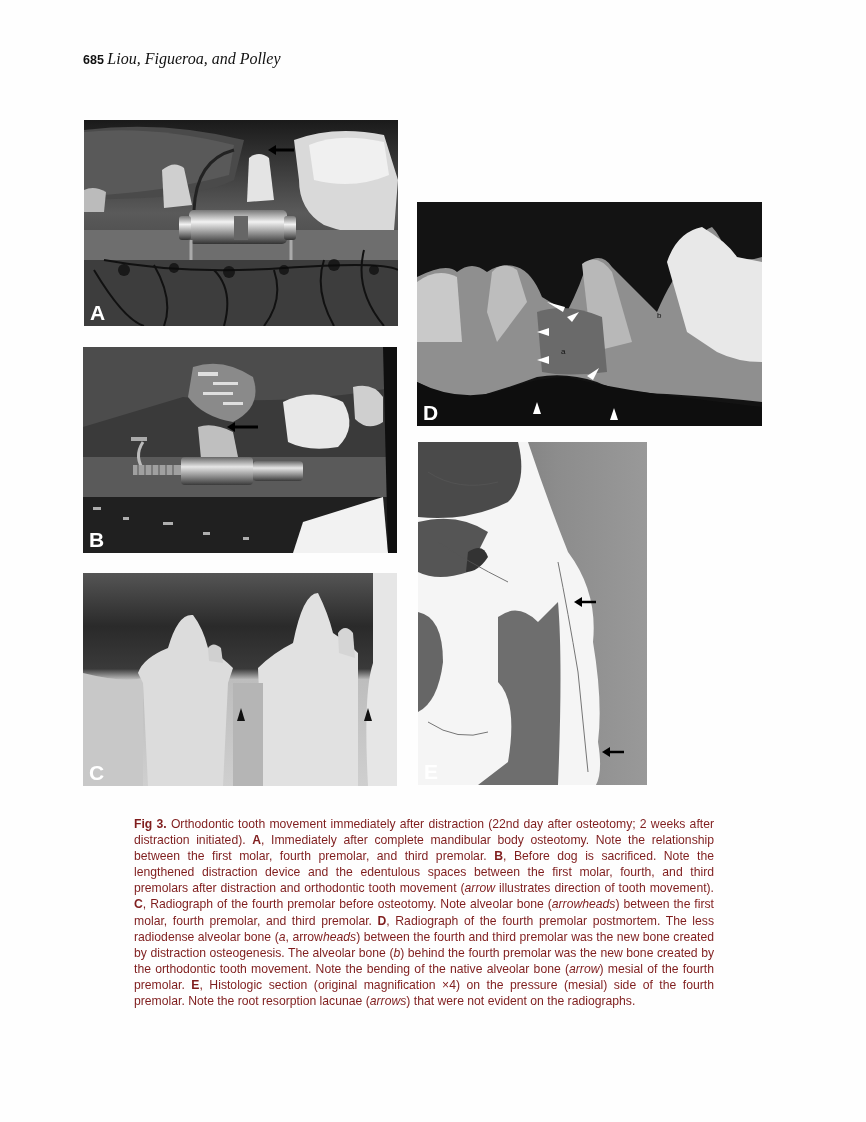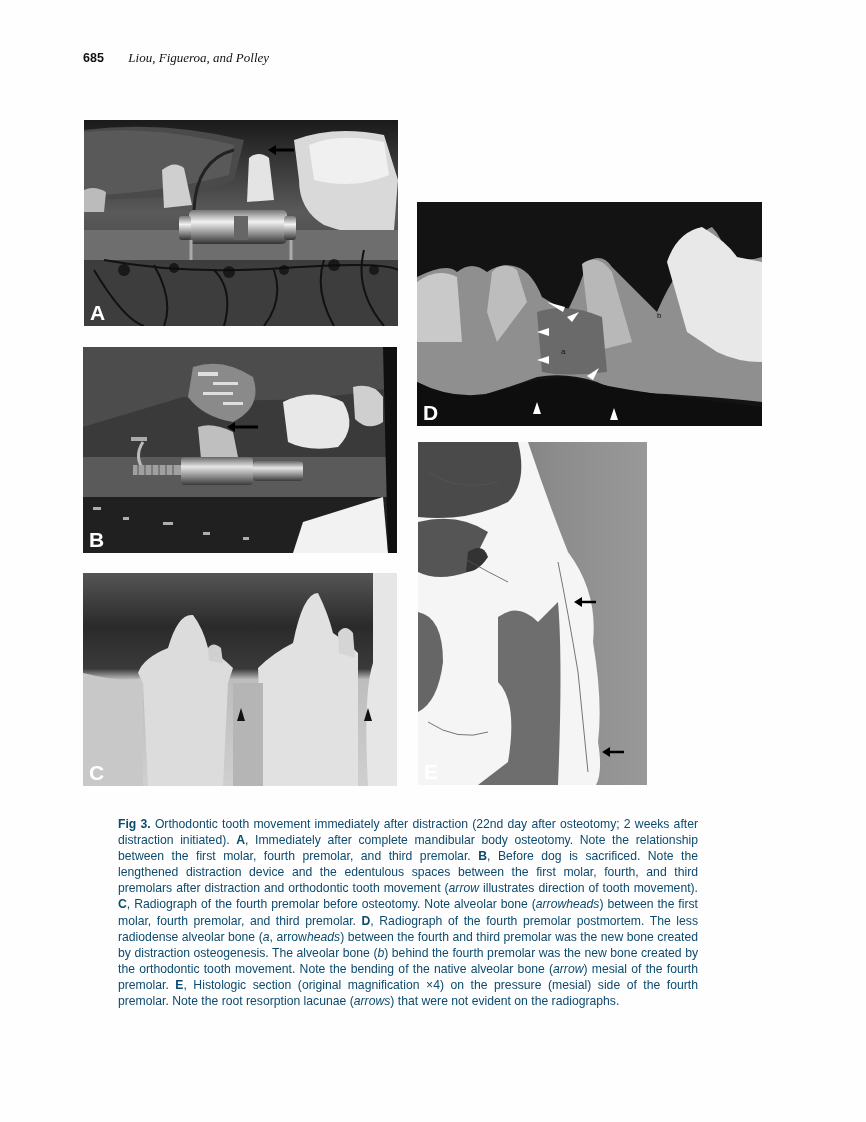--- a/index.html
+++ b/index.html
@@ -6,41 +6,41 @@
     body {
       width: 866px; height: 1122px; position: relative; overflow: hidden;
       background: #fefefe; color: #111;
       font-family: "Liberation Sans", sans-serif;
     }
     .running-head-left {
       position: absolute; left: 83px; top: 50px;
       font-size: 12.5px; white-space: nowrap;
     }
     .running-head-left .pg { font-family: "Liberation Sans", sans-serif; font-weight: bold; font-size: 12.5px; }
-    .running-head-left .auth { font-family: "Liberation Serif", serif; font-style: italic; font-size: 13px; margin-left: 21px; }
+    .running-head-left .auth { font-family: "Liberation Serif", serif; font-style: italic; font-size: 16px; margin-left: 0; }
     .running-head-right {
       position: absolute; right: 120px; top: 50px; text-align: right;
       font-family: "Liberation Serif", serif; font-style: italic; font-size: 11.5px; line-height: 15px;
     }
     .panel { position: absolute; overflow: hidden; }
     .panel svg { position: absolute; left: 0; top: 0; width: 100%; height: 100%; }
     .panel-label {
       position: absolute; left: 6px; bottom: 3px;
       font-family: "Liberation Sans", sans-serif; font-weight: bold; font-size: 21px;
       color: #fff; line-height: 1;
     }
     #panel-a { left: 84px; top: 120px; width: 314px; height: 206px; background: #3a3a3a; }
     #panel-b { left: 83px; top: 347px; width: 314px; height: 206px; background: #2e2e2e; }
     #panel-c { left: 83px; top: 573px; width: 314px; height: 213px; background: #bdbdbd; }
     #panel-d { left: 417px; top: 202px; width: 345px; height: 224px; background: #151515; }
     #panel-e { left: 418px; top: 442px; width: 229px; height: 343px; background: #8a8a8a; }
     .caption {
-      position: absolute; left: 118px; top: 816px; width: 580px;
+      position: absolute; left: 134px; top: 816px; width: 580px;
       font-family: "Liberation Sans", sans-serif; font-size: 12.2px; line-height: 16.1px;
-      text-align: justify; color: #0c4a6e;
+      text-align: justify; color: #7f1d1d;
     }
     .caption b { font-weight: bold; }
     .caption i { font-style: italic; }
   </style>
 </head>
 <body>
 
 <div class="running-head-left">
   <span class="pg">685</span>
   <span class="auth">Liou, Figueroa, and Polley</span>

